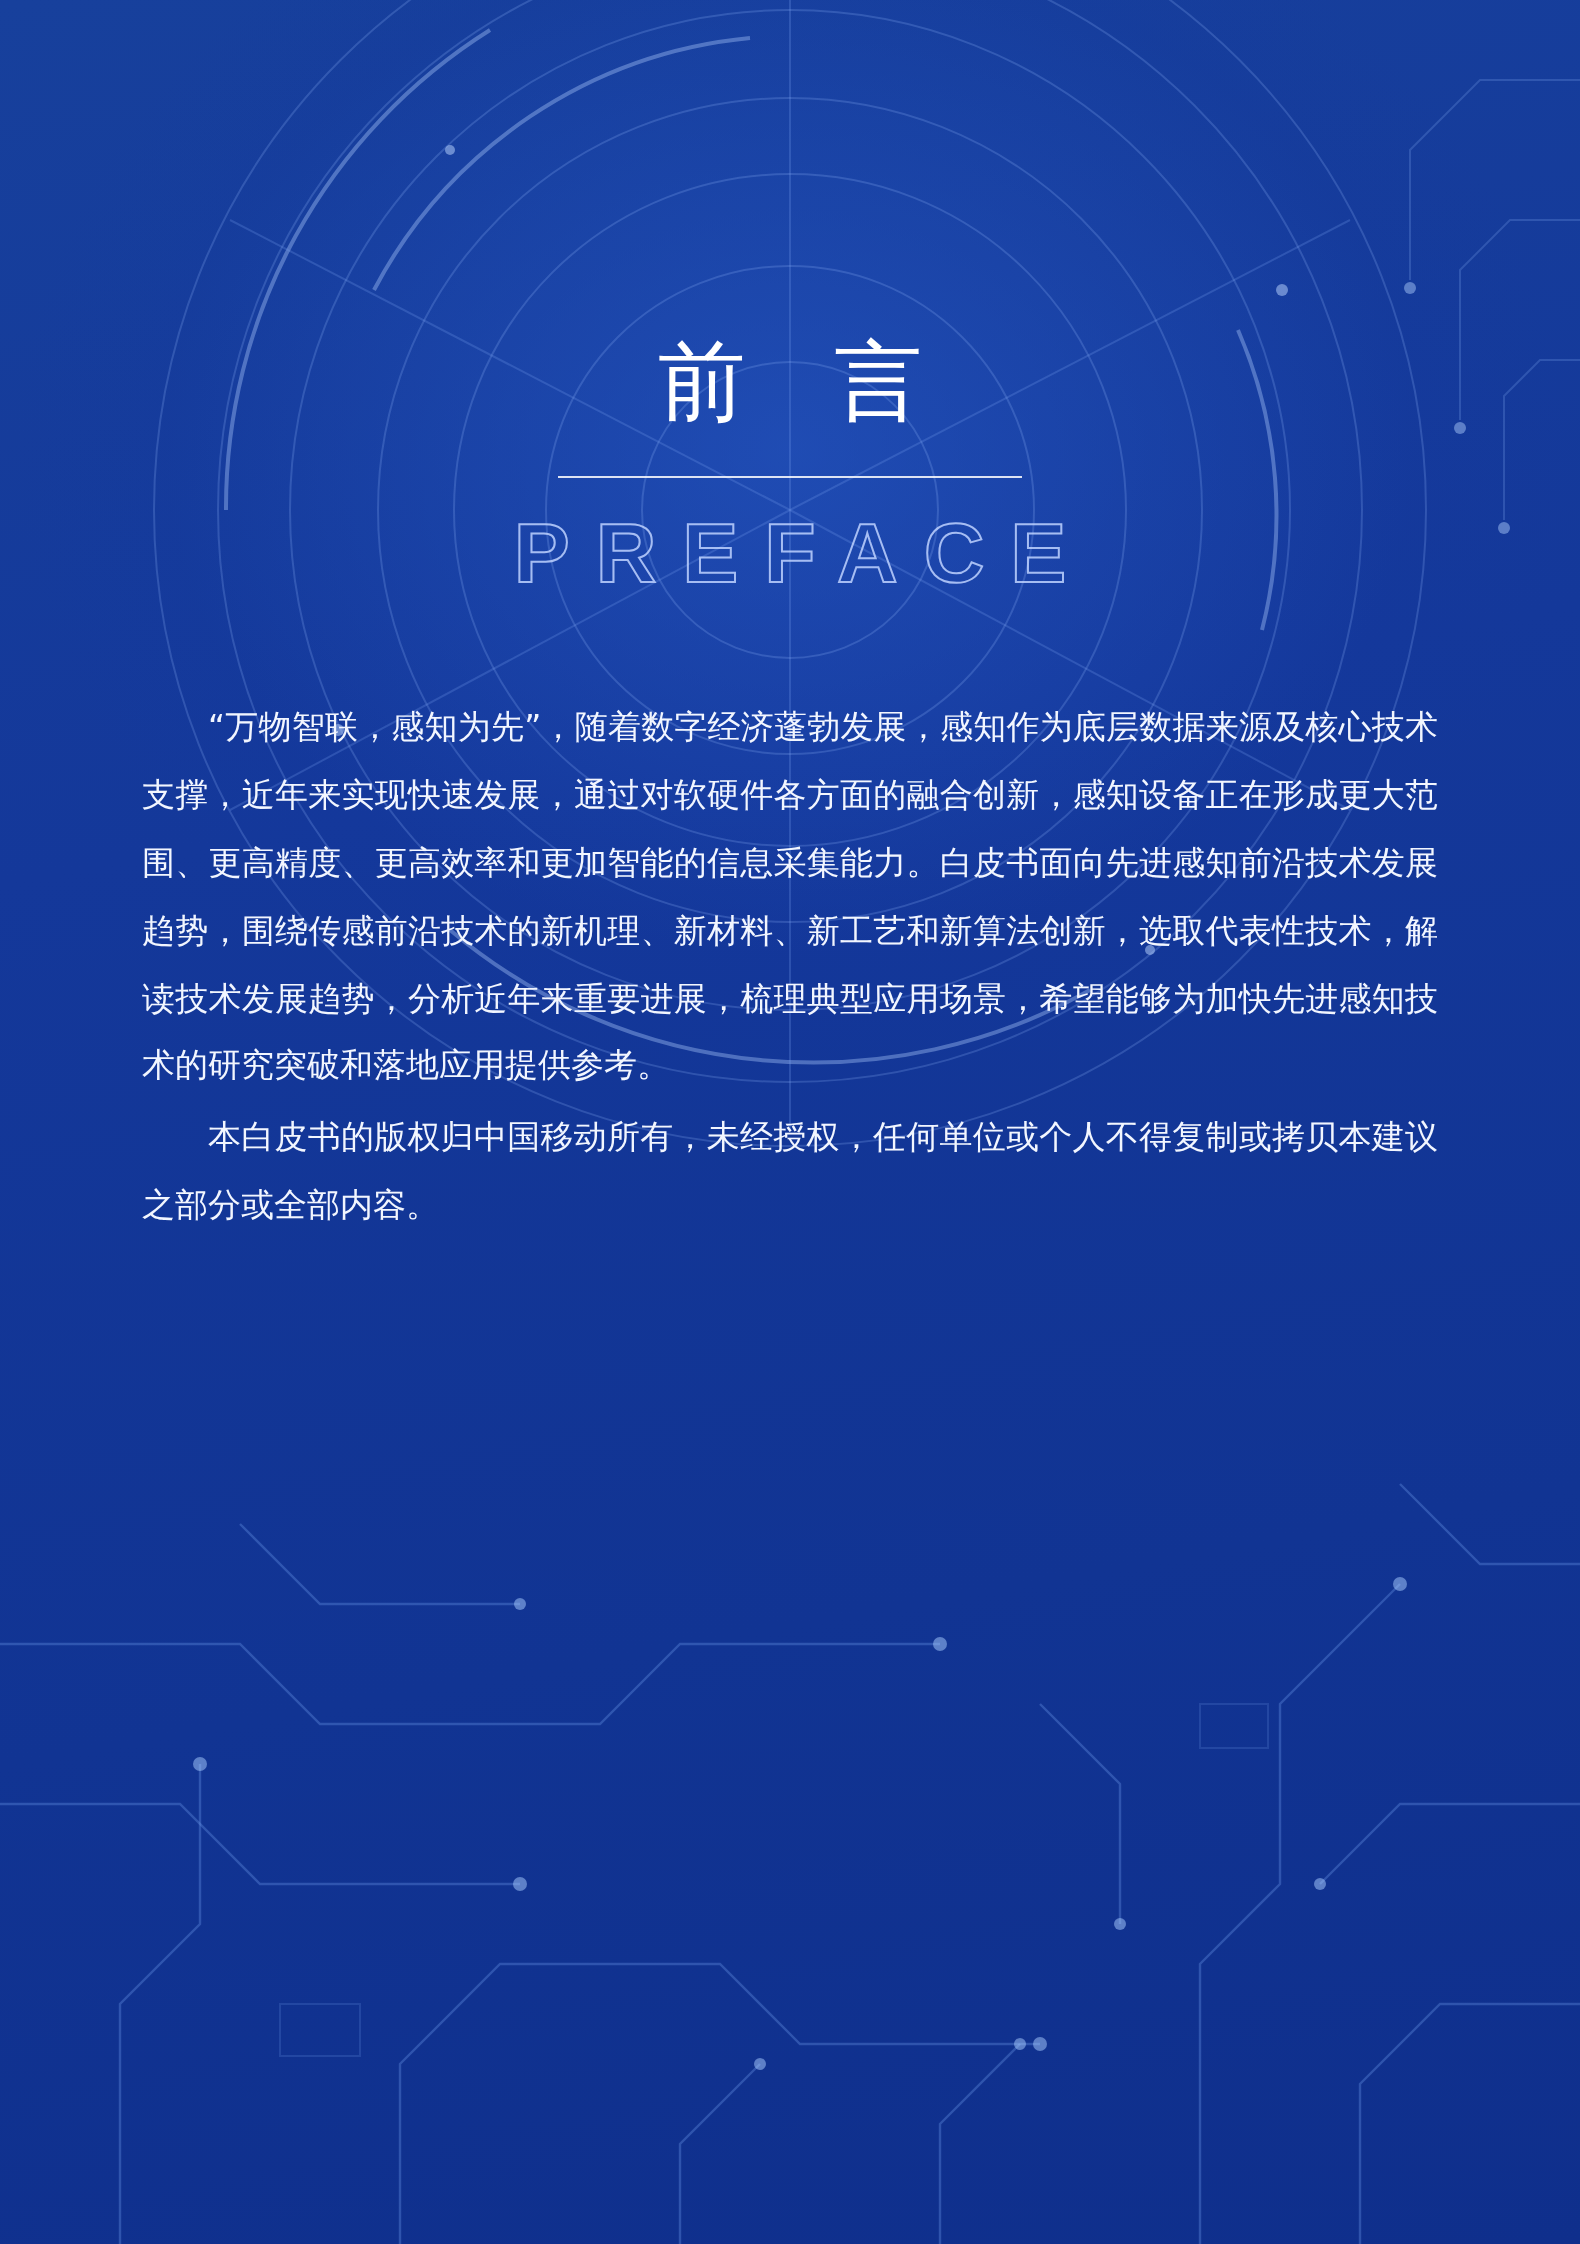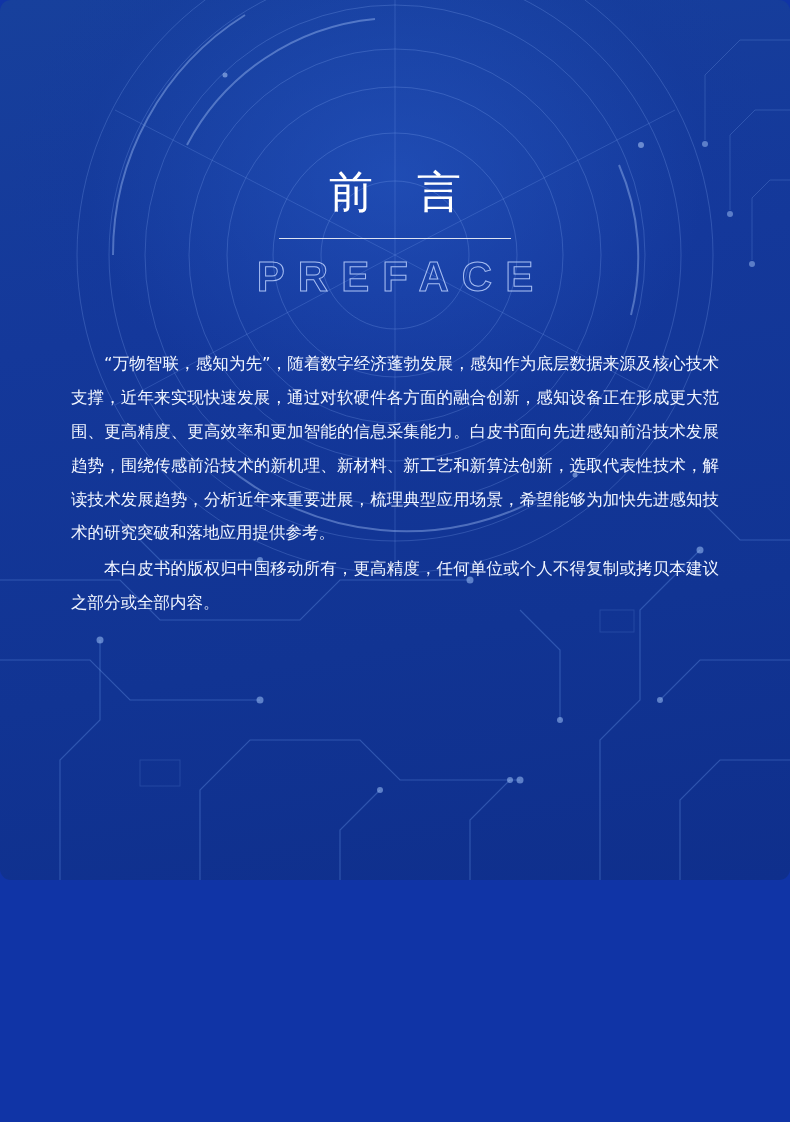--- a/index.html
+++ b/index.html
@@ -10,26 +10,25 @@
     width: 790px;
     height: 1122px;
     background: #1034a6;
     font-family: "Liberation Sans", sans-serif;
     overflow: hidden;
   }
 
   .page {
     position: relative;
     width: 790px;
-    height: 880px;
+    height: 1122px;
     background:
       radial-gradient(ellipse 520px 420px at 50% 20%, rgba(40,90,200,0.55) 0%, rgba(20,55,165,0.10) 60%, rgba(16,50,160,0) 75%),
       linear-gradient(170deg, #17409c 0%, #14389a 35%, #113493 70%, #0f2f8c 100%);
     overflow: hidden;
-    border-radius: 11px;
   }
 
   
   .deco-rings {
     position: absolute;
     left: 50%;
     top: 255px;
     transform: translate(-50%, -50%);
     width: 640px;
     height: 640px;
@@ -186,16 +185,16 @@
   </svg>
 
   <div class="header">
     <h1 class="title-cn">前 言</h1>
     <div class="title-rule"></div>
     <h2 class="title-en">PREFACE</h2>
   </div>
 
   <div class="body-copy">
     <p>“万物智联，感知为先”，随着数字经济蓬勃发展，感知作为底层数据来源及核心技术支撑，近年来实现快速发展，通过对软硬件各方面的融合创新，感知设备正在形成更大范围、更高精度、更高效率和更加智能的信息采集能力。白皮书面向先进感知前沿技术发展趋势，围绕传感前沿技术的新机理、新材料、新工艺和新算法创新，选取代表性技术，解读技术发展趋势，分析近年来重要进展，梳理典型应用场景，希望能够为加快先进感知技术的研究突破和落地应用提供参考。</p>
-    <p>本白皮书的版权归中国移动所有，更高精度，任何单位或个人不得复制或拷贝本建议之部分或全部内容。</p>
+    <p>本白皮书的版权归中国移动所有，未经授权，任何单位或个人不得复制或拷贝本建议之部分或全部内容。</p>
   </div>
 
 </div>
 
 </body></html>

